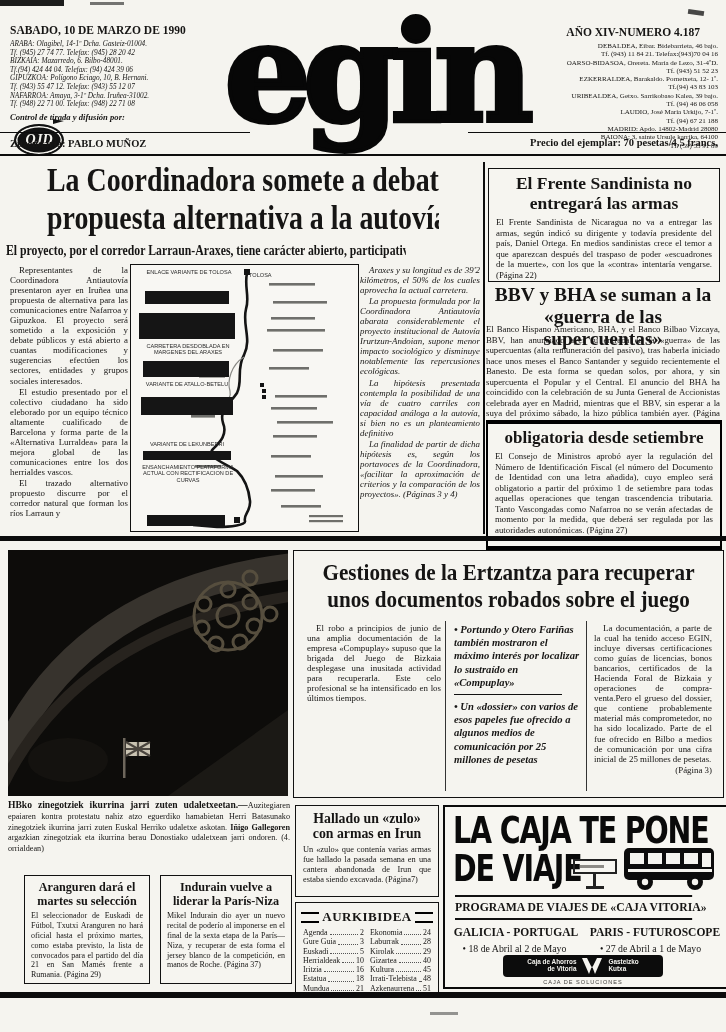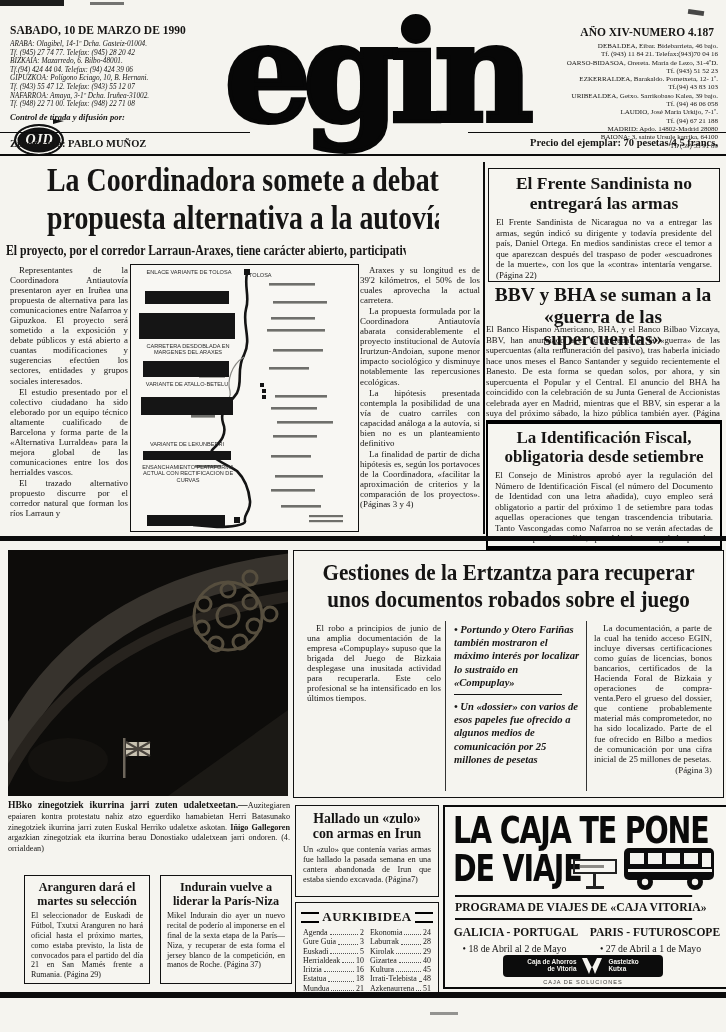--- a/index.html
+++ b/index.html
@@ -13,33 +13,33 @@
   #mh-date{left:10px;top:24px;width:230px;font-weight:bold;font-size:11.5px;}
   #mh-left-offices{left:10px;top:40px;width:225px;font-size:7.3px;line-height:8.6px;font-style:italic;}
   #mh-control{left:10px;top:112px;width:225px;font-weight:bold;font-style:italic;font-size:8.6px;}
   #ojd{left:14px;top:124px;width:46px;height:28px;background:#121212;border-radius:50%;
        display:flex;align-items:center;justify-content:center;color:#f5f4ef;
        font-weight:bold;font-size:14px;font-style:italic;border:2px solid #121212;box-shadow:0 0 0 1.5px #f5f4ef inset;}
   #ojd-flag{position:absolute;left:52px;top:118px;width:14px;height:10px;}
   #egin-logo{left:224px;top:-2px;width:300px;font-family:"DejaVu Serif",serif;font-weight:bold;
        font-size:138px;line-height:150px;letter-spacing:-9px;color:#070707;
        -webkit-text-stroke:4px #070707;z-index:6;overflow:visible;}
-  #mh-ano{left:466px;top:26px;width:248px;text-align:right;font-weight:bold;font-size:11.5px;}
+  #mh-ano{left:452px;top:26px;width:248px;text-align:right;font-weight:bold;font-size:11.5px;}
   #mh-right-offices{left:440px;top:42px;width:278px;text-align:right;font-size:7px;line-height:8.3px;}
   #zuzendaria{left:10px;top:138px;width:240px;font-weight:bold;font-size:10.5px;}
   #price{left:430px;top:137px;width:288px;text-align:right;font-weight:bold;font-size:10.5px;}
   
   .hl{white-space:nowrap;text-align:center;font-weight:bold;}
   #hl1,#hl2{left:4px;width:478px;font-size:34px;transform:scaleX(0.82);transform-origin:50% 50%;}
   #hl1{top:161px;} #hl2{top:199px;}
   #subhead{left:6px;top:243px;width:476px;font-weight:bold;font-size:14px;white-space:nowrap;
            transform:scaleX(0.84);transform-origin:0 50%;}
   .bodytxt{font-size:8.9px;line-height:10.05px;}
   #colL{left:10px;top:265px;width:118px;height:265px;}
-  #colR{left:360px;top:265px;width:120px;height:265px;}
+  #colR{left:360px;top:265px;width:120px;height:265px;font-style:italic;}
   #mapbox{left:130px;top:264px;width:227px;height:266px;border:1.5px solid #111;background:#f8f7f3;}
   .mapbar{position:absolute;background:#151515;}
   .maplab{position:absolute;font-size:5.6px;line-height:6.4px;text-align:center;color:#2a2a2a;
           font-family:"Liberation Sans",sans-serif;}
   #vrule-main{left:483px;top:162px;width:1.6px;height:372px;}
   
   #sandi-box{left:488px;top:168px;width:230px;height:112px;border:1.4px solid #111;background:#f6f5f0;}
   .boxtitle{text-align:center;font-weight:bold;line-height:1.12;}
   #sandi-title{margin-top:5px;font-size:17.5px;}
   #sandi-body{margin:4px 7px 0 7px;}
@@ -229,21 +229,20 @@
   </div>
 
   <div class="abs boxtitle" id="bbv-title">
     <div>BBV y BHA se suman a la</div>
     <div>«guerra de las supercuentas»</div>
   </div>
   <div class="abs smallbody jus" id="bbv-body">El Banco Hispano Americano, BHA, y el Banco Bilbao Vizcaya, BBV, han anunciado ayer su entrada en la «guerra» de las supercuentas (alta remuneración del pasivo), tras haberla iniciado hace unos meses el Banco Santander y seguido recientemente el Banesto. De esta forma se quedan solos, por ahora, y sin supercuenta el Popular y el Central. El anuncio del BHA ha coincidido con la celebración de su Junta General de Accionistas celebrada ayer en Madrid, mientras que el BBV, sin esperar a la suya del próximo sábado, la hizo pública también ayer.  (Página 24)</div>
 
   <div class="abs" id="fiscal-box">
     <div class="boxtitle" id="fiscal-title">
-      <div>La Identificación Fiscal,</div>
       <div>obligatoria desde setiembre</div>
     </div>
     <div class="smallbody jus" id="fiscal-body">El Consejo de Ministros aprobó ayer la regulación del Número de Identificación Fiscal (el número del Documento de Identidad con una letra añadida), cuyo empleo será obligatorio a partir del próximo 1 de setiembre para todas aquellas operaciones que tengan trascendencia tributaria. Tanto Vascongadas como Nafarroa no se verán afectadas de momento por la medida, que deberá ser regulada por las autoridades autonómicas.  (Página 27)</div>
   </div>
 
   <div class="rule" id="rule-mid"></div>
 
   <div class="abs" id="photo">
     <svg width="280" height="246">
       <rect width="280" height="246" fill="#0d0c0a"></rect>

